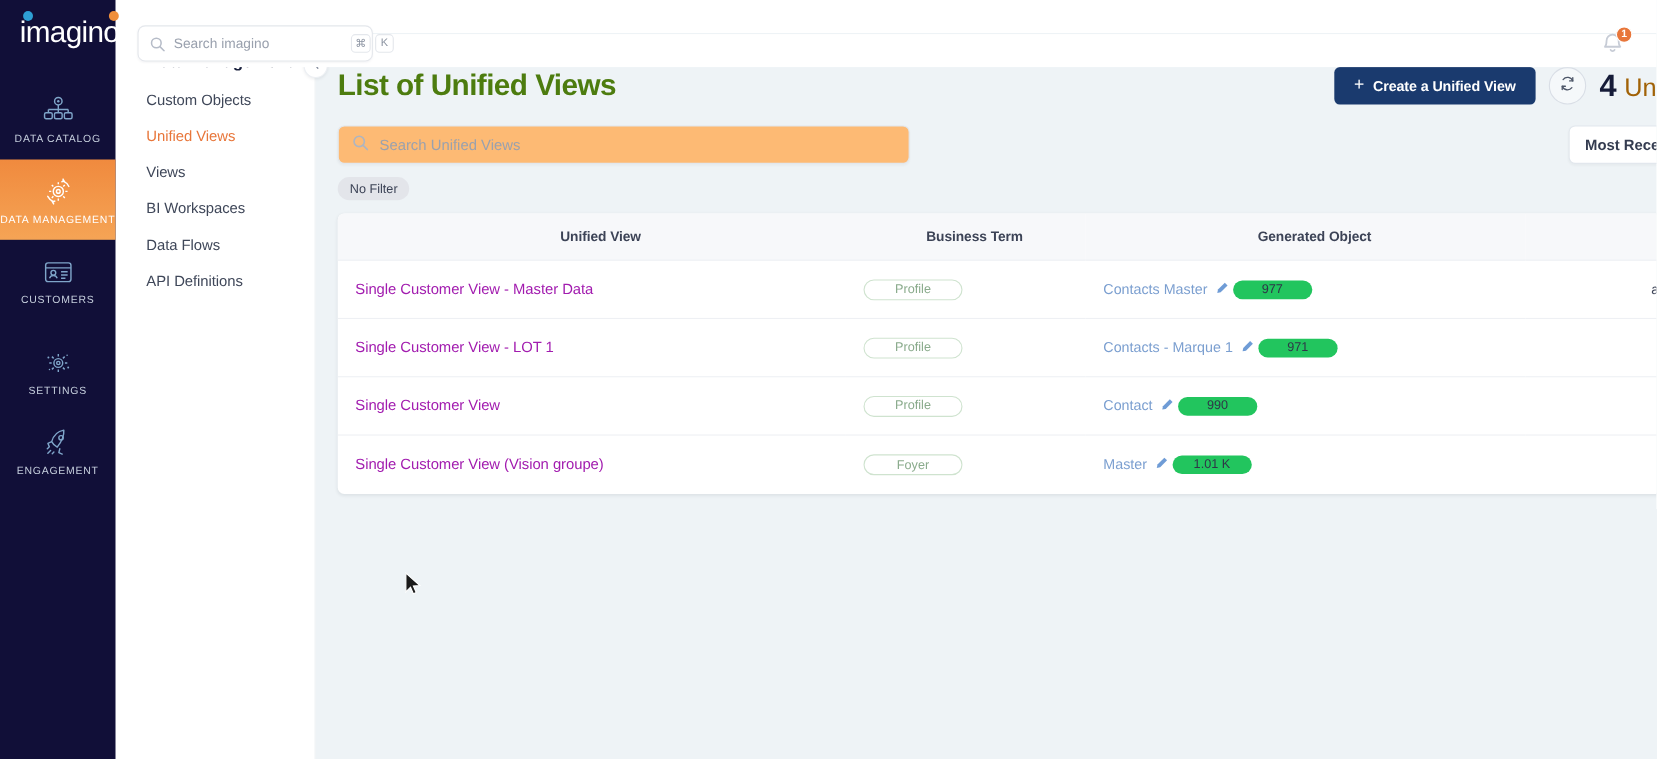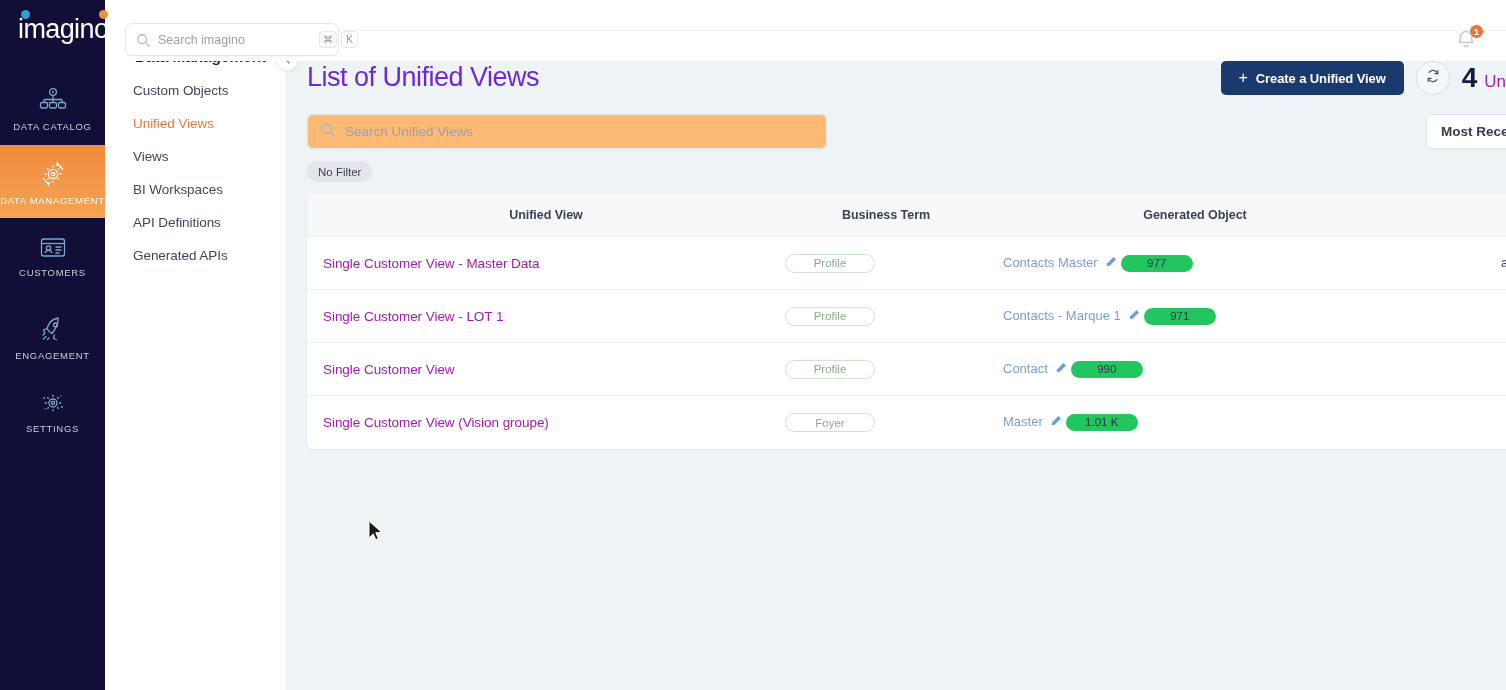--- a/index.html
+++ b/index.html
@@ -141,21 +141,21 @@
     right: 0; bottom: 0;
     background: #eef3f6;
     overflow: hidden;
   }
   .page-head {
     display: flex; align-items: flex-start;
     padding: 32px 0 0 20px;
     position: relative; height: 78px;
   }
   .page-title {
-    font-size: 27px; font-weight: normal; color: #6d28d9;
+    font-size: 27px; font-weight: bold; color: #4d7c0f;
     letter-spacing: -0.5px;
   }
   .head-actions {
     position: absolute; right: 0; top: 31px;
     display: flex; align-items: center; gap: 12px;
     padding-right: 0;
   }
   .btn-primary {
     background: #1a3a6e; color: #ffffff;
     border: none; border-radius: 5px;
@@ -167,21 +167,21 @@
   }
   .btn-plus { font-size: 16px; font-weight: normal; line-height: 1; }
   .refresh-btn {
     width: 34px; height: 34px; border-radius: 50%;
     border: 1px solid #d9dee6; background: #f5f8fa;
     display: flex; align-items: center; justify-content: center;
     color: #4d5668; cursor: pointer;
   }
   .count-group { display: flex; align-items: baseline; gap: 7px; white-space: nowrap; }
   .count-num { font-size: 28px; font-weight: bold; color: #151b38; }
-  .count-label { font-size: 17px; color: #a21caf; }
+  .count-label { font-size: 23px; color: #a16207; }
 
   
   .toolbar {
     position: relative; padding-left: 20px;
     margin-top: 6px;
   }
   .uv-search {
     width: 520px; height: 35px;
     background: #fdba74; border: 1px solid #e2e7ed;
     border-radius: 6px;
@@ -319,43 +319,43 @@
         </svg>
       </span>
       <span class="rail-label">CUSTOMERS</span>
     </div>
 
     <div class="rail-spacer-2"></div>
 
     <div class="rail-item">
       <span class="rail-icon">
         <svg width="30" height="30" viewBox="0 0 30 30" fill="none" stroke="currentColor" stroke-width="1.3">
-          <path d="M14 18.5c-2-1-4-3-5-5 1.5-5.5 5.5-9.5 11-10.5.5 5.5-2 10.5-6 15.5z" stroke-linejoin="round"></path>
-          <circle cx="17.5" cy="10" r="2"></circle>
-          <path d="M9 13.5L5.5 15l1.5 3.5M16.5 19.5l-1 4 3.5 1.5" stroke-linejoin="round"></path>
-          <path d="M8 21.5l-2.5 2.5M11 23l-1.5 1.5M6.5 18.5L5 20" stroke-linecap="round"></path>
-        </svg>
-      </span>
-      <span class="rail-label">ENGAGEMENT</span>
-    </div>
-
-    <div class="rail-item">
-      <span class="rail-icon">
-        <svg width="30" height="30" viewBox="0 0 30 30" fill="none" stroke="currentColor" stroke-width="1.3">
           <circle cx="15" cy="15" r="4"></circle>
             <circle cx="15" cy="15" r="1.5"></circle>
           <path d="M15 9v-2.2M15 21v2.2M21 15h2.2M6.8 15H9M19.2 10.8l1.6-1.6M9.2 20.8l1.6-1.6M19.2 19.2l1.6 1.6M9.2 9.2l1.6 1.6"></path>
           <circle cx="6" cy="10" r="0.9" fill="currentColor" stroke="none"></circle>
           <circle cx="24" cy="19" r="0.9" fill="currentColor" stroke="none"></circle>
           <circle cx="23" cy="8" r="0.7" fill="currentColor" stroke="none"></circle>
           <circle cx="7" cy="21" r="0.7" fill="currentColor" stroke="none"></circle>
         </svg>
       </span>
       <span class="rail-label">SETTINGS</span>
     </div>
+
+    <div class="rail-item">
+      <span class="rail-icon">
+        <svg width="30" height="30" viewBox="0 0 30 30" fill="none" stroke="currentColor" stroke-width="1.3">
+          <path d="M14 18.5c-2-1-4-3-5-5 1.5-5.5 5.5-9.5 11-10.5.5 5.5-2 10.5-6 15.5z" stroke-linejoin="round"></path>
+          <circle cx="17.5" cy="10" r="2"></circle>
+          <path d="M9 13.5L5.5 15l1.5 3.5M16.5 19.5l-1 4 3.5 1.5" stroke-linejoin="round"></path>
+          <path d="M8 21.5l-2.5 2.5M11 23l-1.5 1.5M6.5 18.5L5 20" stroke-linecap="round"></path>
+        </svg>
+      </span>
+      <span class="rail-label">ENGAGEMENT</span>
+    </div>
   </div>
 
   <div class="topbar">
     <div class="global-search">
       <span class="gs-icon">
         <svg width="14" height="14" viewBox="0 0 16 16" fill="none" stroke="currentColor" stroke-width="1.6">
           <circle cx="7" cy="7" r="5"></circle>
             <path d="M11 11l4 4" stroke-linecap="round"></path>
         </svg>
       </span>
@@ -384,22 +384,22 @@
           <path d="M4 6l4 4 4-4" stroke-linecap="round" stroke-linejoin="round"></path>
         </svg>
       </span>
       <span class="subnav-header-label">Data Management</span>
     </div>
 
     <div class="subnav-item">Custom Objects</div>
     <div class="subnav-item active">Unified Views</div>
     <div class="subnav-item">Views</div>
     <div class="subnav-item">BI Workspaces</div>
+    <div class="subnav-item">Data Flows</div>
     <div class="subnav-item">API Definitions</div>
-    <div class="subnav-item">Generated APIs</div>
 
     <div class="collapse-btn">
       <span>
         <svg width="11" height="11" viewBox="0 0 16 16" fill="none" stroke="currentColor" stroke-width="2">
           <path d="M10 3L6 8l4 5" stroke-linecap="round" stroke-linejoin="round"></path>
         </svg>
       </span>
     </div>
   </div>
 

